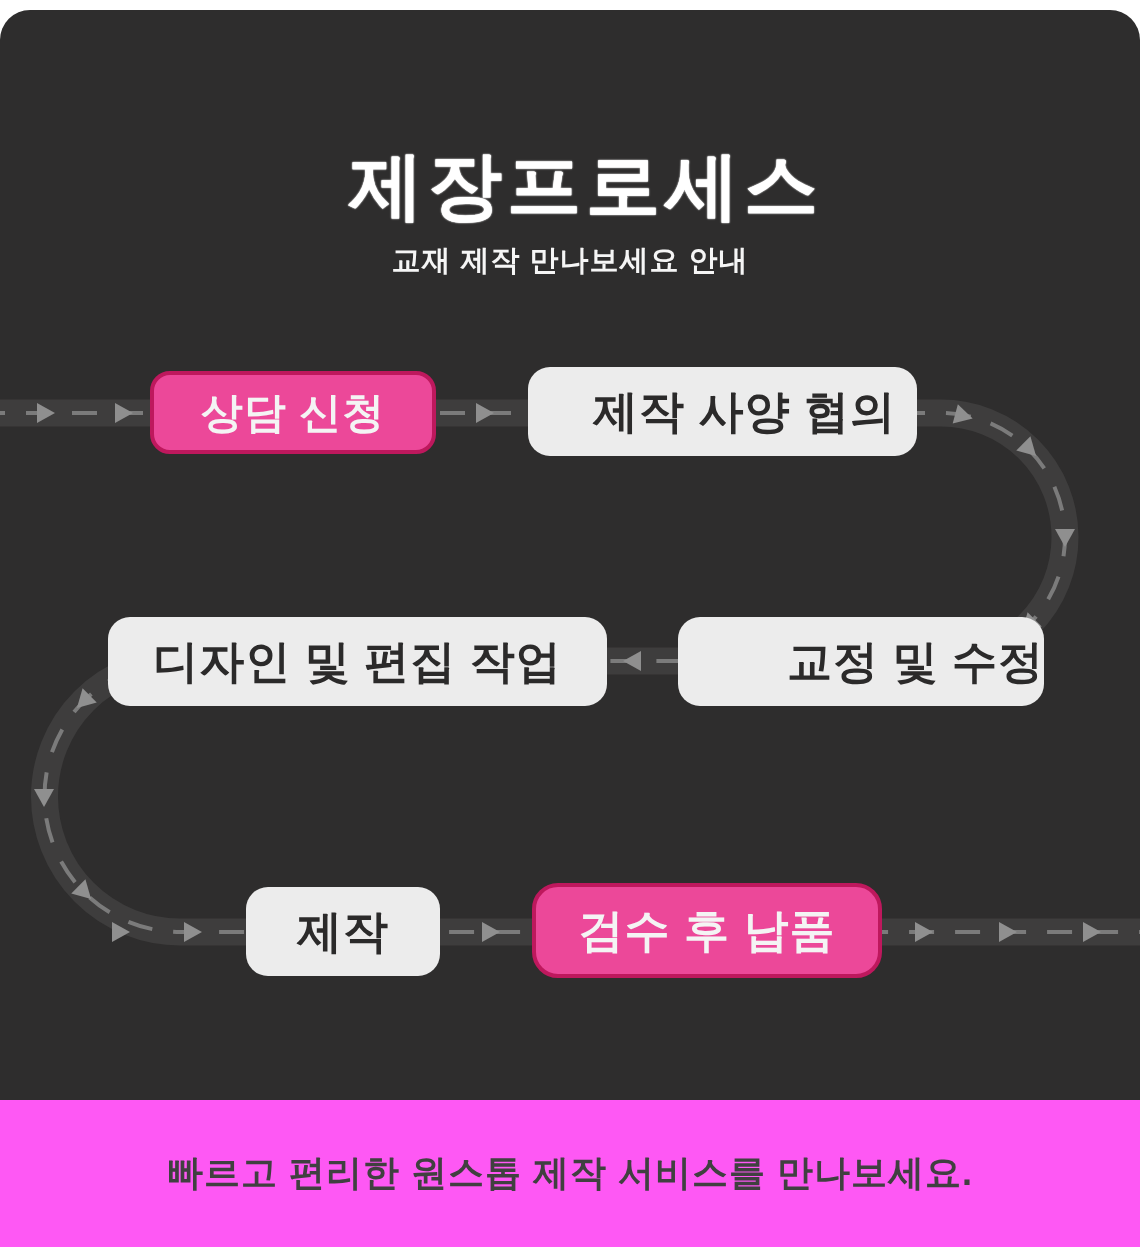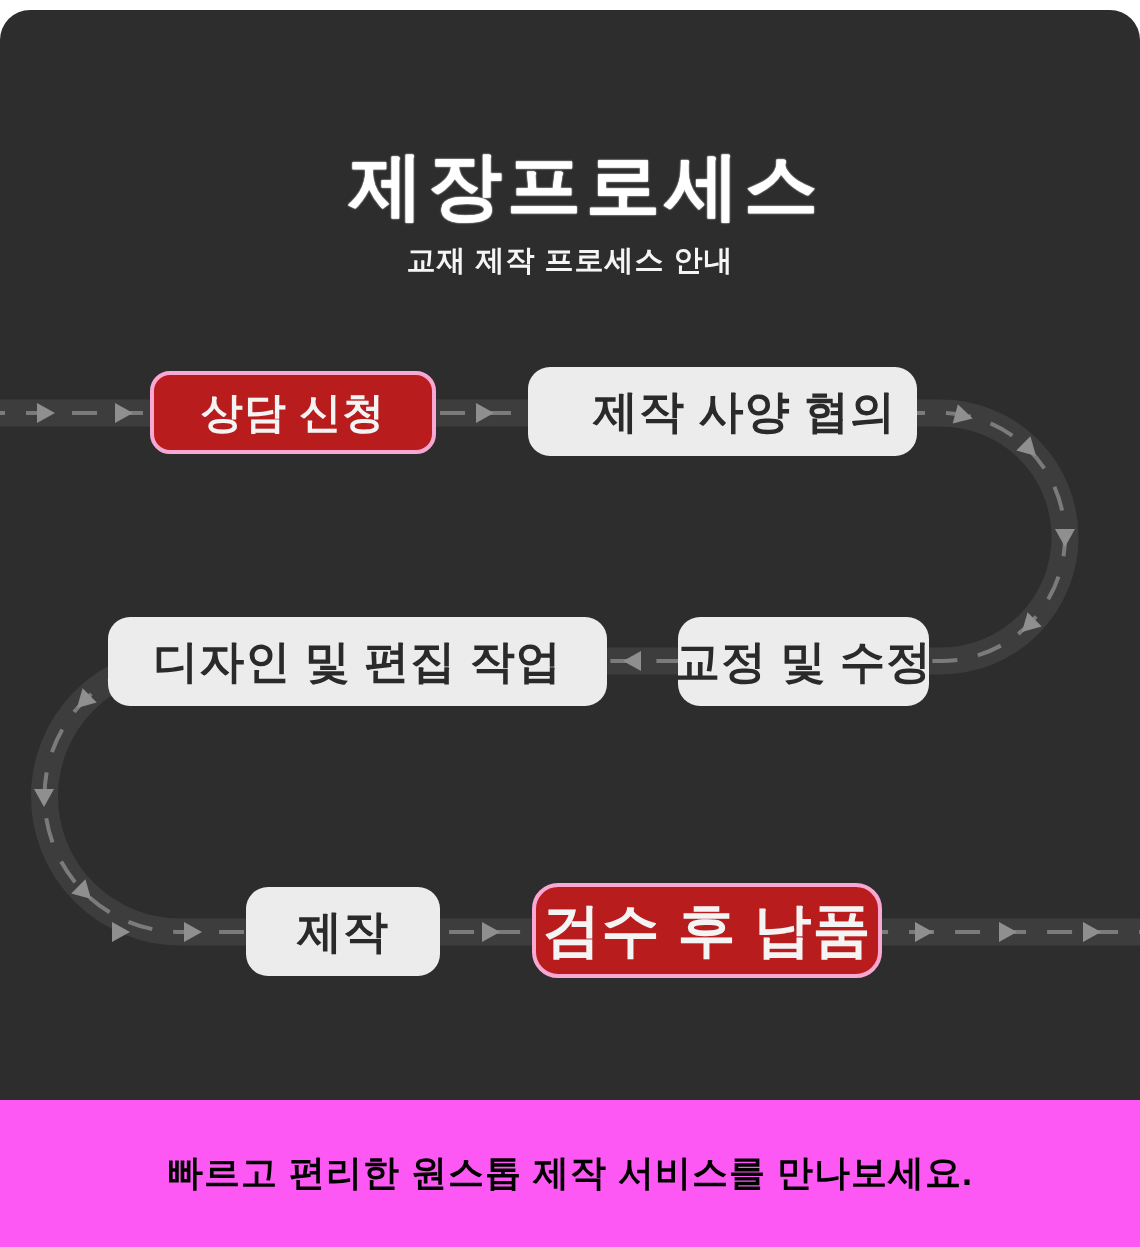--- a/index.html
+++ b/index.html
@@ -80,44 +80,44 @@
       border-radius: 22px;
       white-space: nowrap;
       box-sizing: border-box;
       letter-spacing: 1px;
     }
     .step.filled {
       background: #ececec;
       color: #2b2a2a;
     }
     .step.outlined {
-      background: #b91c1c;
+      background: #ec4899;
       color: #f4f4f4;
-      border: 4px solid #f9a8d4;
+      border: 4px solid #be185d;
     }
     .s1 { left: 150px; top: 371px; width: 286px; height: 83px; font-size: 42px; border-radius: 20px; }
     .s2 { left: 528px; top: 367px; width: 389px; height: 89px; font-size: 45px; padding-left: 44px; }
-    .s3 { left: 678px; top: 617px; width: 251px; height: 89px; font-size: 45px; }
+    .s3 { left: 678px; top: 617px; width: 366px; height: 89px; font-size: 45px; justify-content: flex-end; }
     .s4 { left: 88px;  top: 617px; width: 499px; height: 89px; font-size: 45px; margin-left: 20px; }
     .s5 { left: 246px; top: 887px; width: 194px; height: 89px; font-size: 45px; }
-    .s6 { left: 532px; top: 883px; width: 350px; height: 95px; font-size: 58px; border-radius: 26px; }
+    .s6 { left: 532px; top: 883px; width: 350px; height: 95px; font-size: 45px; border-radius: 26px; }
     .footer {
       position: absolute;
       left: 0;
       bottom: 0;
       width: 1140px;
       height: 147px;
       background: #fe58f4;
       display: flex;
       align-items: center;
       justify-content: center;
     }
     .footer p {
       margin: 0;
-      color: #000000;
+      color: #404040;
       font-size: 36px;
       font-weight: 900;
       letter-spacing: 1px;
     }
   </style>
 </head>
 <body>
 
 <div class="canvas">
 
@@ -146,21 +146,21 @@
       <polygon class="flow-arrow" points="-8,-10 -8,10 10,0" transform="translate(120 932)"></polygon>
       <polygon class="flow-arrow" points="-8,-10 -8,10 10,0" transform="translate(192 932)"></polygon>
       <polygon class="flow-arrow" points="-8,-10 -8,10 10,0" transform="translate(490 932)"></polygon>
       <polygon class="flow-arrow" points="-8,-10 -8,10 10,0" transform="translate(923 932)"></polygon>
       <polygon class="flow-arrow" points="-8,-10 -8,10 10,0" transform="translate(1007 932)"></polygon>
       <polygon class="flow-arrow" points="-8,-10 -8,10 10,0" transform="translate(1091 932)"></polygon>
     </g>
   </svg>
 
   <h1 class="page-title">제장프로세스</h1>
-  <p class="page-subtitle">교재 제작 프로세스 안내</p>
+  <p class="page-subtitle">교재 제작 만나보세요 안내</p>
 
   <div class="step outlined s1">
     <span>상담 신청</span>
   </div>
   <div class="step filled s2">
     <span>제작 사양 협의</span>
   </div>
   <div class="step filled s3">
     <span>교정 및 수정</span>
   </div>

